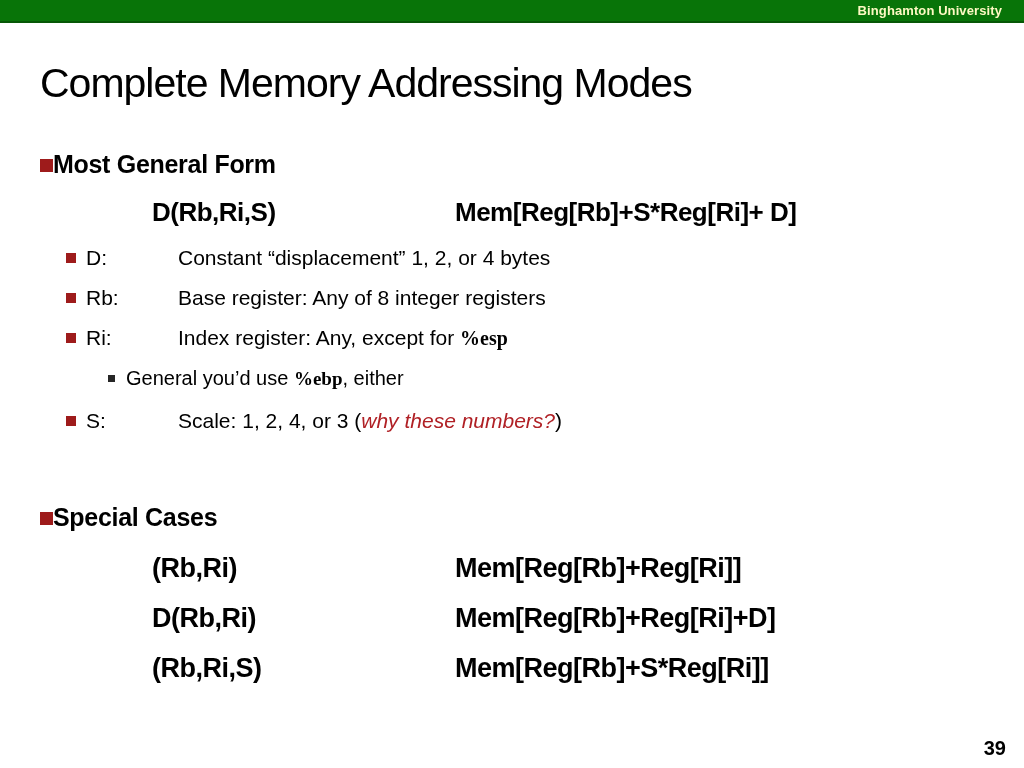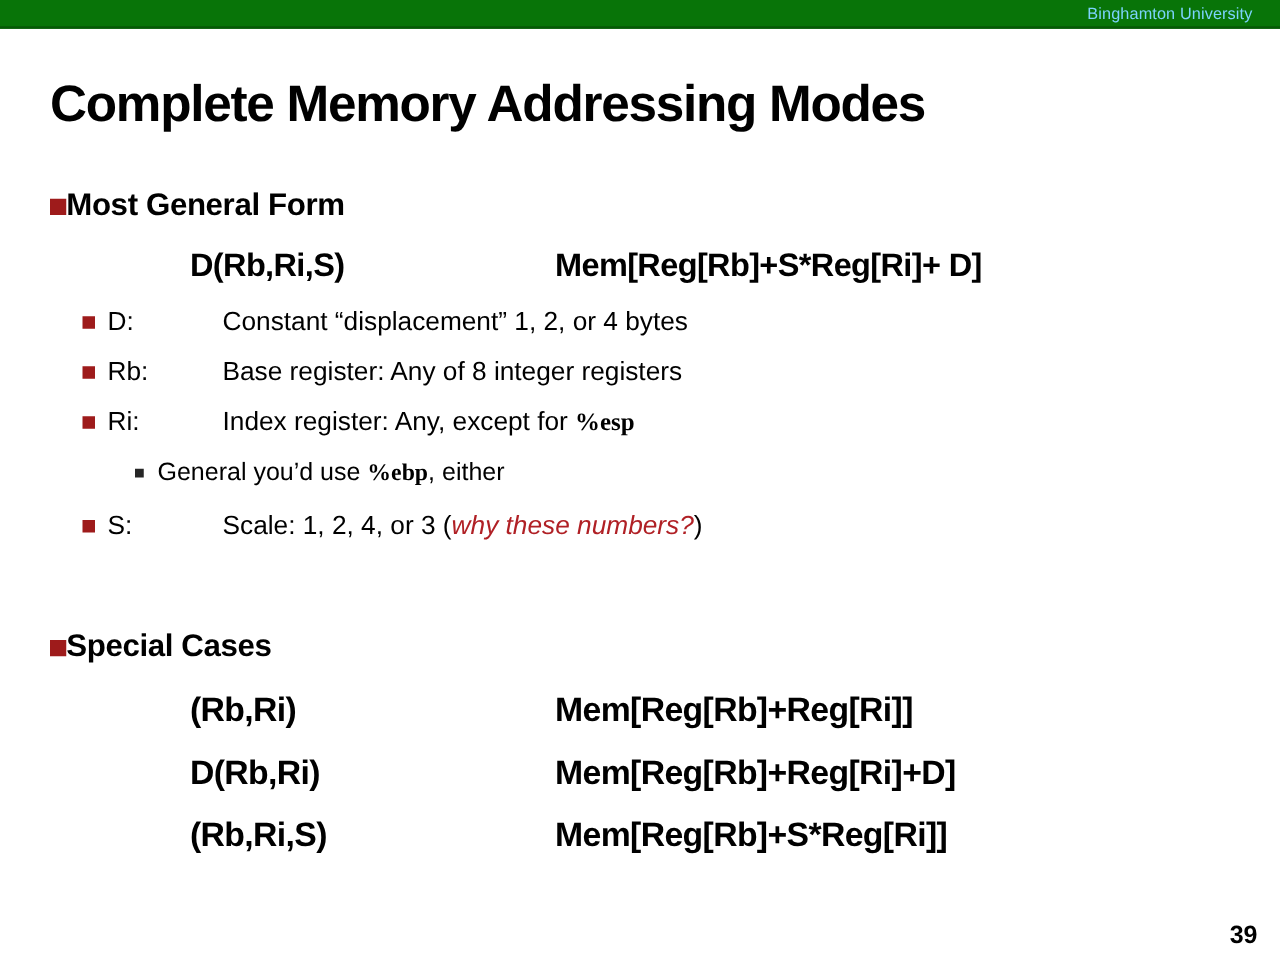--- a/index.html
+++ b/index.html
@@ -22,31 +22,31 @@
   .topbar {
     position: absolute;
     left: 0; top: 0;
     width: 1024px; height: 23px;
     background: var(--green-bar);
     border-bottom: 2px solid var(--green-edge);
   }
   .uni {
     position: absolute;
     right: 22px; top: 3px;
-    color: #7dd3fc;
+    color: #fef9c3;
     font-size: 13px;
-    font-weight: normal;
+    font-weight: bold;
     letter-spacing: 0.1px;
     white-space: nowrap;
   }
   .title {
     position: absolute;
     left: 40px; top: 60px;
     font-size: 41px;
-    font-weight: bold;
+    font-weight: normal;
     letter-spacing: -1px;
     white-space: nowrap;
   }
   .sec-heading {
     position: absolute;
     left: 40px;
     display: flex;
     align-items: center;
     font-size: 25px;
     font-weight: bold;
@@ -58,21 +58,21 @@
   .formrow {
     position: absolute;
     left: 152px;
     height: 34px;
     font-weight: bold;
     font-size: 26px;
     letter-spacing: -0.5px;
     white-space: nowrap;
   }
   .formrow .form { position: absolute; left: 0; top: 0; }
-  .formrow .meaning { position: absolute; left: 292px; top: 0; }
+  .formrow .meaning { position: absolute; left: 303px; top: 0; }
   .formrow.special { font-size: 27px; }
   .item {
     position: absolute;
     left: 66px;
     height: 28px;
     font-size: 21px;
     white-space: nowrap;
   }
   .item .sq.sm { position: absolute; left: 0; top: 7px; width: 10px; height: 10px; }
   .item .term { position: absolute; left: 20px; top: 0; }

